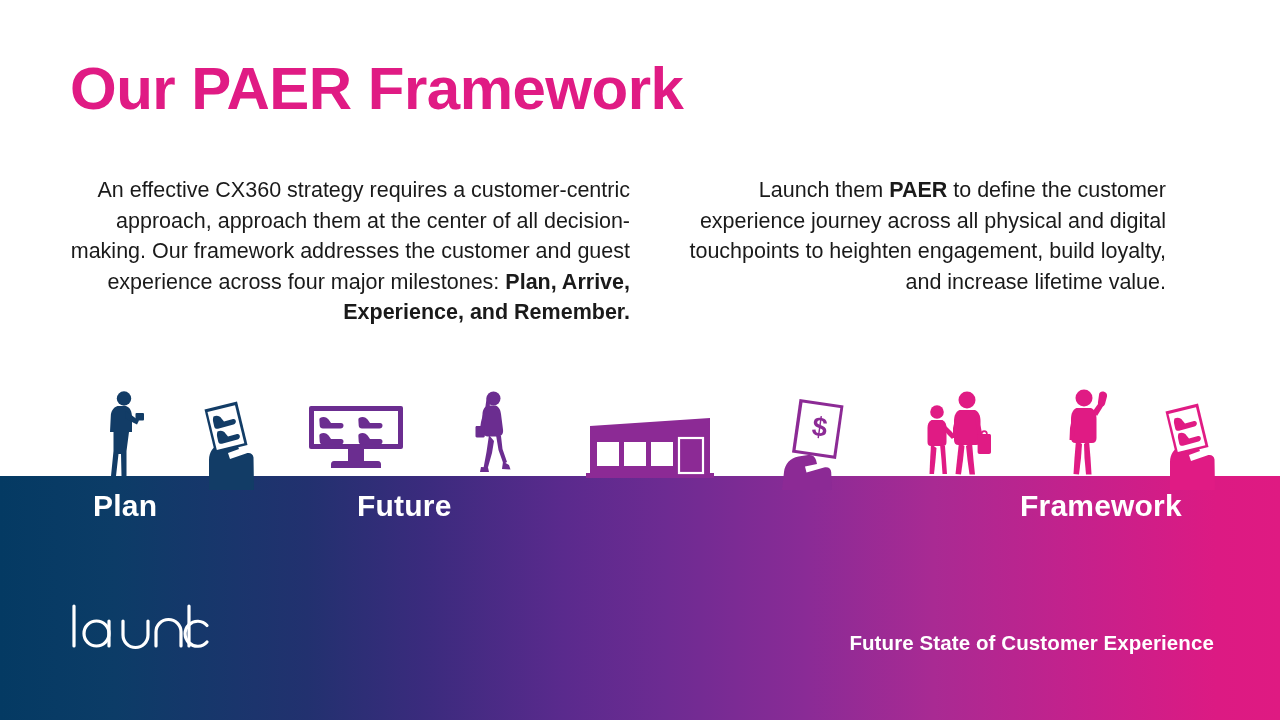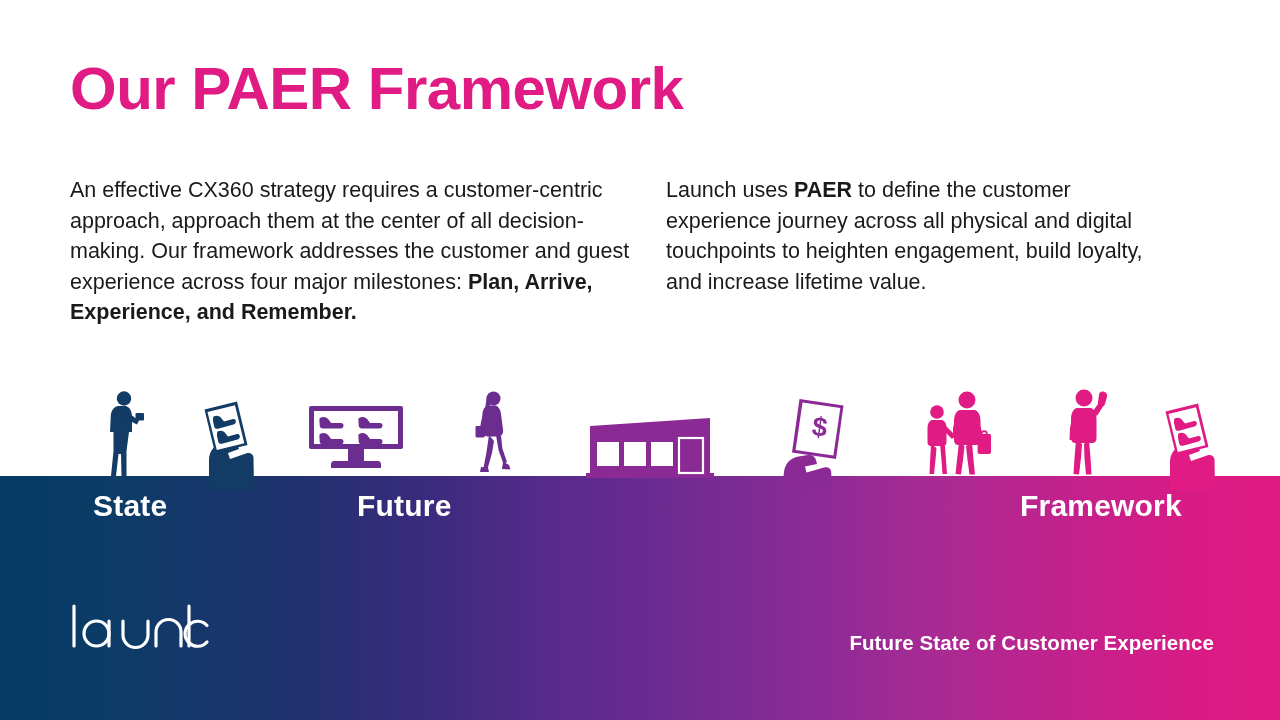--- a/index.html
+++ b/index.html
@@ -13,20 +13,21 @@
     overflow: hidden;
     font-family: "Liberation Sans", sans-serif;
     -webkit-font-smoothing: antialiased;
   }
   .slide {
     position: relative;
     width: 1280px;
     height: 720px;
     background: #ffffff;
     overflow: hidden;
+    text-align: right;
   }
 
   
   .title {
     position: absolute;
     left: 70px;
     top: 57px;
     font-size: 60px;
     font-weight: bold;
     letter-spacing: -0.5px;
@@ -119,21 +120,21 @@
 
 <div class="slide">
 
   <div class="title">Our PAER Framework</div>
 
   <div class="col col-left">
     <span>An effective CX360 strategy requires a customer-centric approach, approach them at the center of all decision-making. Our framework addresses the customer and guest experience across four major milestones: </span><b>Plan, Arrive, Experience, and Remember.</b>
   </div>
 
   <div class="col col-right">
-    <span>Launch uses </span><b>PAER</b><span> to define the customer experience journey across all physical and digital touchpoints to heighten engagement, build loyalty, and increase lifetime value.</span>
+    <span>Launch them </span><b>PAER</b><span> to define the customer experience journey across all physical and digital touchpoints to heighten engagement, build loyalty, and increase lifetime value.</span>
   </div>
 
   <div class="band"></div>
 
   <div class="illus">
     <svg width="1280" height="110" viewBox="0 0 1280 110" xmlns="http://www.w3.org/2000/svg">
 
       <g fill="#123c66">
 
         <circle cx="124" cy="400.5" r="7.2" transform="translate(0,-382)"></circle>
@@ -268,21 +269,21 @@
         <path d="M1168.5,34 L1196,27.2 L1205.3,65.2 L1177.8,72 Z" fill="#ffffff"></path>
 
         <path d="M1174.5,38.5 C1178,37 1181,38.2 1182.5,40.5 L1185,43.5 L1194,41 C1195.5,40.6 1196.5,41.5 1196.8,42.8 C1197.2,44.6 1196.2,46 1194.5,46.5 L1179,50.7 C1177,51.2 1175.6,50.3 1175.2,48.5 L1174.1,43.5 C1173.8,42.2 1173.9,40 1174.5,38.5 Z"></path>
 
         <path d="M1178.5,53.5 C1182,52 1185,53.2 1186.5,55.5 L1189,58.5 L1198,56 C1199.5,55.6 1200.5,56.5 1200.8,57.8 C1201.2,59.6 1200.2,61 1198.5,61.5 L1183,65.7 C1181,66.2 1179.6,65.3 1179.2,63.5 L1178.1,58.5 C1177.8,57.2 1177.9,55 1178.5,53.5 Z"></path>
       </g>
 
     </svg>
   </div>
 
-  <div class="label label-plan">State</div>
+  <div class="label label-plan">Plan</div>
   <div class="label label-arrive">Future</div>
   <div class="label label-remember">Framework</div>
 
   <div class="logo">
     <svg width="155" height="48" viewBox="0 0 155 48" xmlns="http://www.w3.org/2000/svg" fill="none" stroke="#ffffff" stroke-width="3.2" stroke-linecap="round">
 
       <path d="M4,2 L4,42"></path>
 
       <circle cx="26.5" cy="29.5" r="12.5"></circle>
       <path d="M39,17 L39,42"></path>

